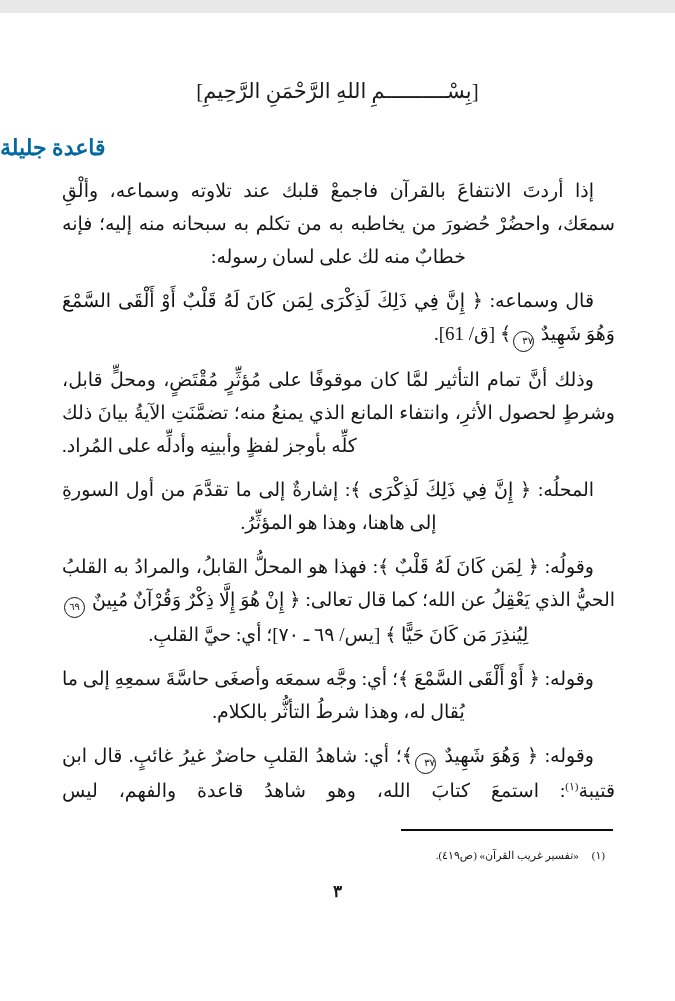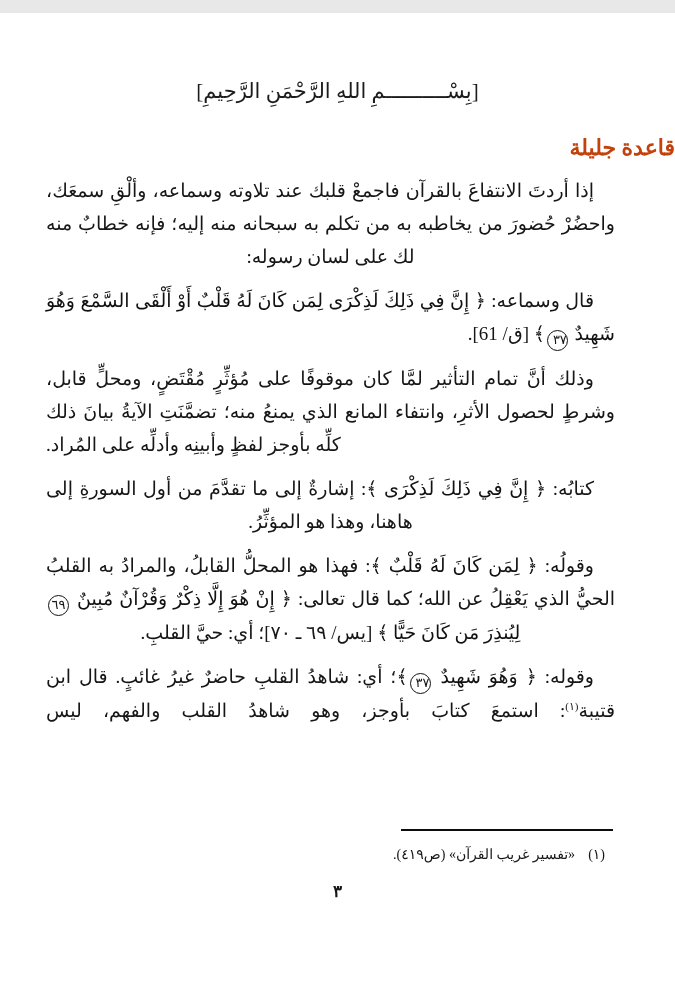--- a/index.html
+++ b/index.html
@@ -17,69 +17,69 @@
     position:absolute;top:66px;right:0;left:0;
     text-align:center;
     font-size:21px;
     font-weight:400;
     color:#1c1c1c;
     letter-spacing:0;
   }
   .chapter-title{
     position:absolute;top:122px;right:0;left:0;
     margin:0;
-    text-align:right;
+    text-align:left;
     font-size:22px;
     font-weight:700;
-    color:#c2410c;
+    color:#0369a1;
   }
   .body-text{
     position:absolute;
-    top:161px;right:60px;left:46px;
+    top:161px;right:60px;left:62px;
     font-size:19px;
     line-height:33px;
     text-align:justify;
   }
   .para{
     margin:0 0 11px 0;
     text-indent:21px;
   }
   .last-center{text-align-last:center;}
   .last-right{text-align-last:right;}
   .last-left{text-align-last:left;}
   .last-justify{text-align-last:justify;}
   .quran{color:#111;}
   .aya-mark{
     display:inline-block;
     width:19px;height:19px;
     line-height:17px;
     border:1.3px solid #111;
     border-radius:50%;
     text-align:right;
-    font-size:13px;
+    font-size:10px;
     vertical-align:-4px;
     margin:0 2px;
     text-indent:0;
   }
   .fn-ref{
     font-size:11px;
     vertical-align:super;
     line-height:0;
   }
   .footnote-rule{
     position:absolute;
     top:816px;right:62px;
     width:212px;height:2px;
     background:#0d0d0d;
   }
   .footnote{
     position:absolute;
     top:829px;right:70px;left:62px;
     margin:0;
-    font-size:14px;
+    font-size:11px;
     line-height:26px;
     text-align:right;
   }
   .footnote .fn-marker{margin-inline-end:13px;}
   .page-number{
     position:absolute;
     top:868px;right:0;left:0;
     text-align:center;
     font-size:17px;
     font-weight:700;
@@ -95,26 +95,27 @@
   <h1 class="chapter-title">قاعدة جليلة</h1>
 
   <div class="body-text">
 
     <p class="para last-center"><span>إذا أردتَ الانتفاعَ بالقرآن فاجمعْ قلبك عند تلاوته وسماعه، وألْقِ سمعَك، واحضُرْ حُضورَ من يخاطبه به من تكلم به سبحانه منه إليه؛ فإنه خطابٌ منه لك على لسان رسوله:</span></p>
 
     <p class="para last-right"><span>قال وسماعه: </span><span class="quran">﴿ إِنَّ فِي ذَلِكَ لَذِكْرَى لِمَن كَانَ لَهُ قَلْبٌ أَوْ أَلْقَى السَّمْعَ وَهُوَ شَهِيدٌ </span><span class="aya-mark"><span>٣٧</span></span><span class="quran">﴾</span><span> [ق/ 61].</span></p>
 
     <p class="para last-left"><span>وذلك أنَّ تمام التأثير لمَّا كان موقوفًا على مُؤثِّرٍ مُقْتَضٍ، ومحلٍّ قابل، وشرطٍ لحصول الأثرِ، وانتفاء المانع الذي يمنعُ منه؛ تضمَّنَتِ الآيةُ بيانَ ذلك كلِّه بأوجز لفظٍ وأبينِه وأدلِّه على المُراد.</span></p>
 
-    <p class="para last-center"><span>كتابُه: </span><span class="quran">﴿ إِنَّ فِي ذَلِكَ لَذِكْرَى ﴾</span><span>: إشارةٌ إلى ما تقدَّمَ من أول السورةِ إلى هاهنا، وهذا هو المؤثِّرُ.</span></p>
+    <p class="para last-center"><span>المحلُه: </span><span class="quran">﴿ إِنَّ فِي ذَلِكَ لَذِكْرَى ﴾</span><span>: إشارةٌ إلى ما تقدَّمَ من أول السورةِ إلى هاهنا، وهذا هو المؤثِّرُ.</span></p>
 
     <p class="para last-center"><span>وقولُه: </span><span class="quran">﴿ لِمَن كَانَ لَهُ قَلْبٌ ﴾</span><span>: فهذا هو المحلُّ القابلُ، والمرادُ به القلبُ الحيُّ الذي يَعْقِلُ عن الله؛ كما قال تعالى: </span><span class="quran">﴿ إِنْ هُوَ إِلَّا ذِكْرٌ وَقُرْآنٌ مُبِينٌ </span><span class="aya-mark"><span>٦٩</span></span><span class="quran"> لِيُنذِرَ مَن كَانَ حَيًّا ﴾</span><span> [يس/ ٦٩ ـ ٧٠]؛ أي: حيَّ القلبِ.</span></p>
 
+    <p class="para last-center"><span>وقوله: </span><span class="quran">﴿ أَوْ أَلْقَى السَّمْعَ ﴾</span><span>؛ أي: وجَّه سمعَه وأصغَى حاسَّةَ سمعِهِ إلى ما يُقال له، وهذا شرطُ التأثُّر بالكلام.</span></p>
 
-    <p class="para last-justify"><span>وقوله: </span><span class="quran">﴿ وَهُوَ شَهِيدٌ </span><span class="aya-mark"><span>٣٧</span></span><span class="quran">﴾</span><span>؛ أي: شاهدُ القلبِ حاضرٌ غيرُ غائبٍ. قال ابن قتيبة</span><span class="fn-ref">(١)</span><span>: استمعَ كتابَ بأوجز، وهو شاهدُ القلب والفهم، ليس</span></p>
+    <p class="para last-justify"><span>وقوله: </span><span class="quran">﴿ وَهُوَ شَهِيدٌ </span><span class="aya-mark"><span>٣٧</span></span><span class="quran">﴾</span><span>؛ أي: شاهدُ القلبِ حاضرٌ غيرُ غائبٍ. قال ابن قتيبة</span><span class="fn-ref">(١)</span><span>: استمعَ كتابَ الله، وهو شاهدُ قاعدة والفهم، ليس</span></p>
 
   </div>
 
   <div class="footnote-rule"></div>
 
   <p class="footnote"><span class="fn-marker">(١)</span><span>«تفسير غريب القرآن» (ص٤١٩).</span></p>
 
   <div class="page-number">٣</div>
 
 </div>

